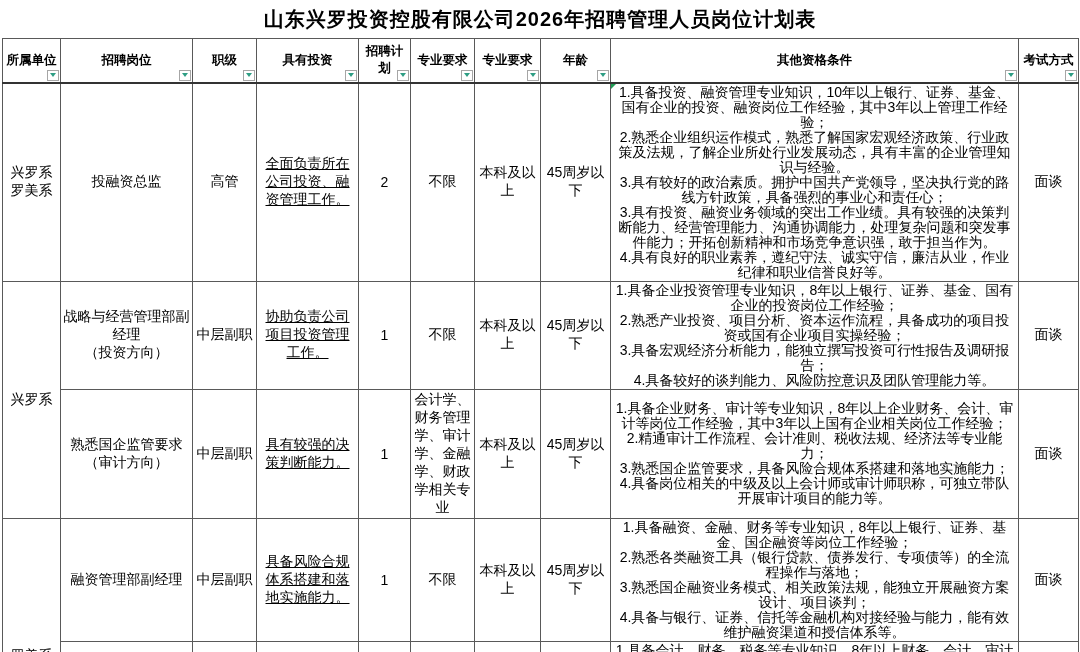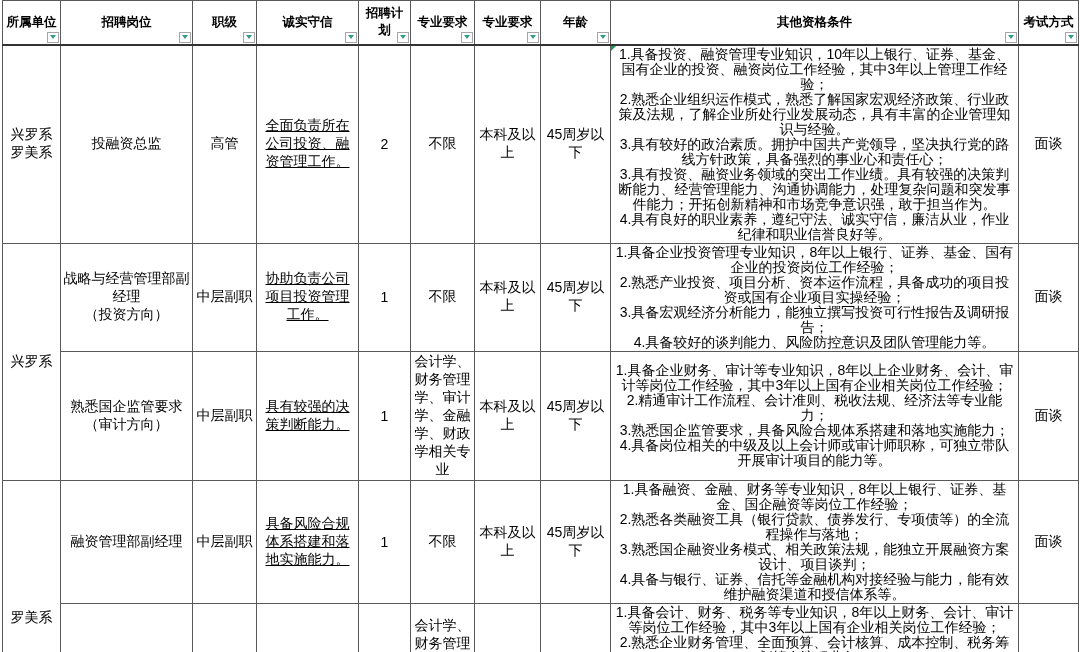--- a/index.html
+++ b/index.html
@@ -46,20 +46,21 @@
   }
   .flag{
     position:absolute;top:0;left:0;width:0;height:0;
     border-top:5px solid var(--flag,#1f9d55);border-right:5px solid transparent;
   }
 </style>
 </head>
 <body>
 
 <div class="page">
+  <div class="title">山东兴罗投资控股有限公司2026年招聘管理人员岗位计划表</div>
 
   <table class="grid">
     <colgroup>
       <col style="width:58px">
         <col style="width:132px">
         <col style="width:64px">
       <col style="width:102px">
         <col style="width:52px">
         <col style="width:64px">
       <col style="width:66px">
@@ -71,21 +72,21 @@
       <tr style="height:44px">
         <th><span>所属单位</span><span class="fbtn">
               <span class="farr"></span>
             </span></th>
         <th><span>招聘岗位</span><span class="fbtn">
               <span class="farr"></span>
             </span></th>
         <th><span>职级</span><span class="fbtn">
               <span class="farr"></span>
             </span></th>
-        <th><span>诚实守信</span><span class="fbtn">
+        <th><span>具有投资</span><span class="fbtn">
               <span class="farr"></span>
             </span></th>
         <th><span>招聘计划</span><span class="fbtn">
               <span class="farr"></span>
             </span></th>
         <th><span>专业要求</span><span class="fbtn">
               <span class="farr"></span>
             </span></th>
         <th><span>专业要求</span><span class="fbtn">
               <span class="farr"></span>

